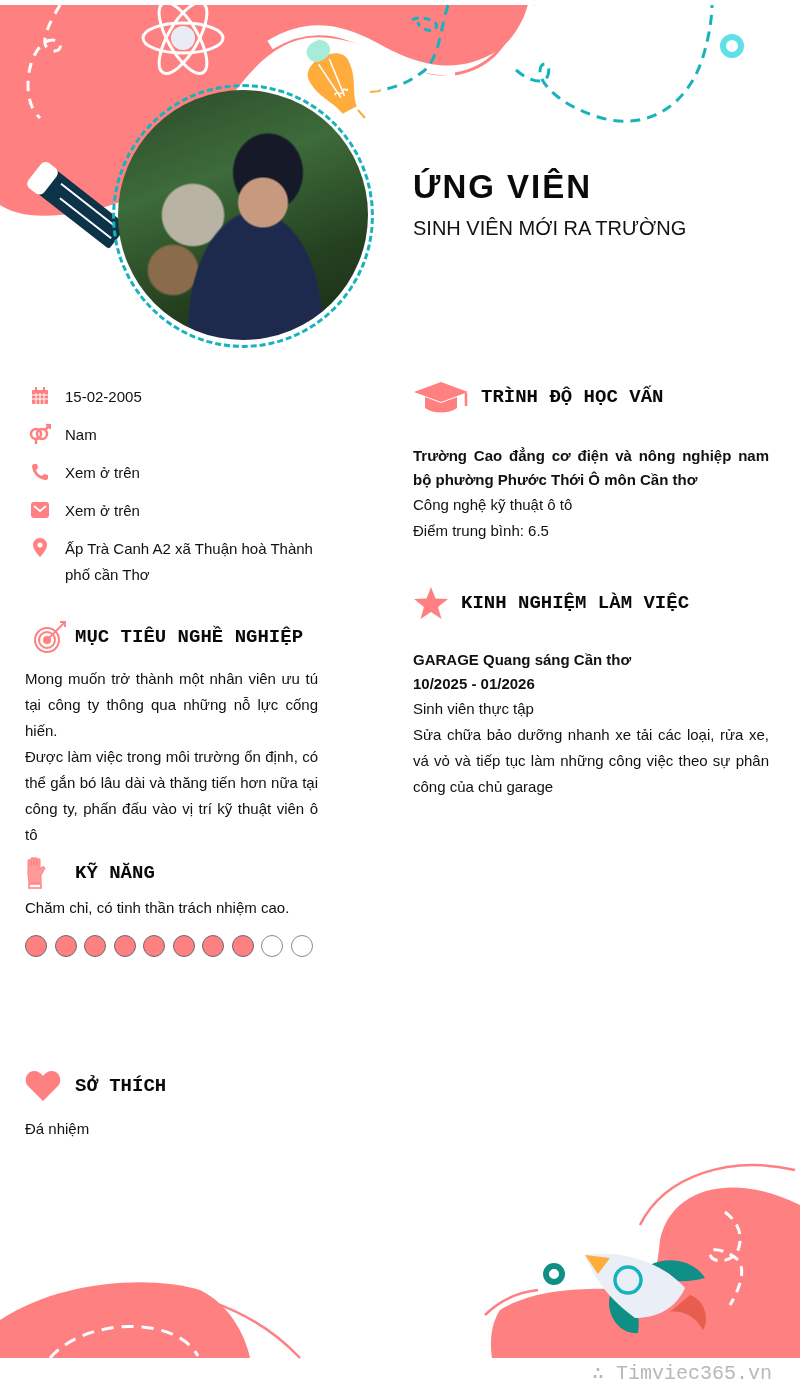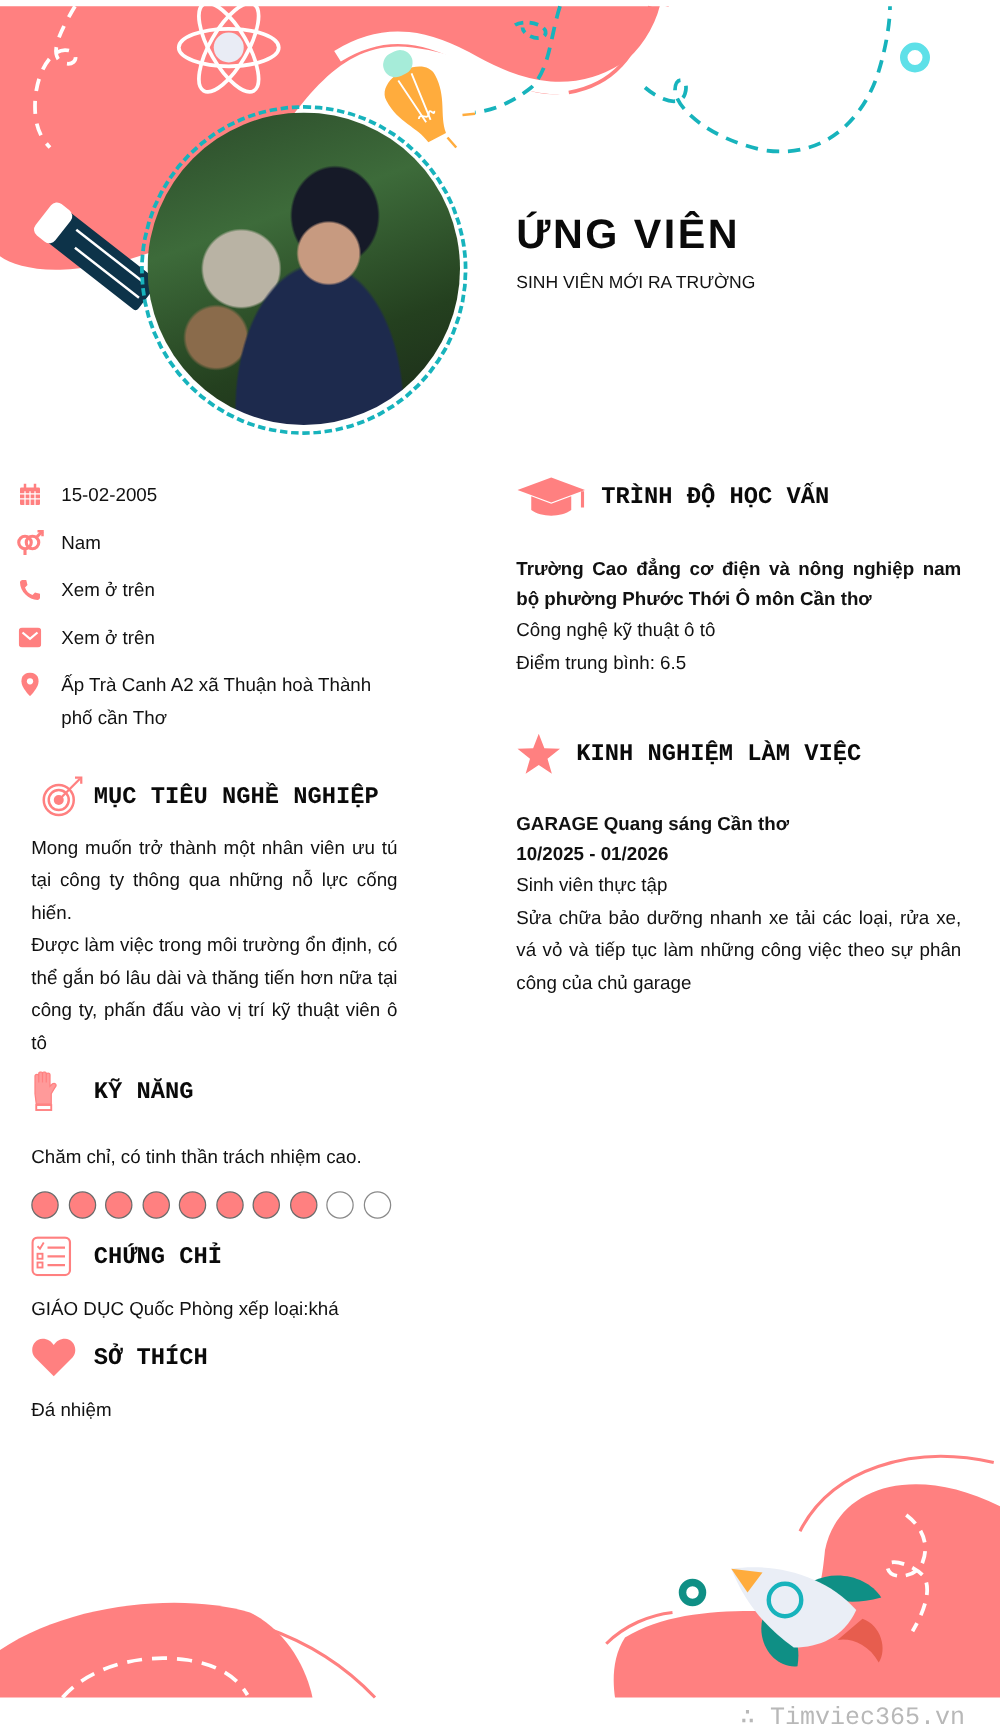--- a/index.html
+++ b/index.html
@@ -12,23 +12,23 @@
     .avatar-ring { position: absolute; inset: 0; border-radius: 50%; border: 3px dashed #17b3bc; }
     .avatar { position: absolute; left: 6px; top: 6px; width: 250px; height: 250px; border-radius: 50%; overflow: hidden;
       background: radial-gradient(circle at 58% 45%, #c79a80 0 12%, transparent 13%),
                   radial-gradient(ellipse at 60% 33%, #161a28 0 16%, transparent 17%),
                   radial-gradient(ellipse at 55% 95%, #1d2a4d 0 34%, transparent 35%),
                   radial-gradient(circle at 30% 50%, #b9b3a4 0 14%, transparent 15%),
                   radial-gradient(circle at 22% 72%, #8a6b4b 0 9%, transparent 10%),
                   linear-gradient(160deg, #2b4a2a 0%, #3d6b3a 35%, #24401f 70%, #1b2a18 100%); }
 
     .header-name { position: absolute; left: 413px; top: 168px; font-size: 33px; font-weight: 700; letter-spacing: 2px; color: #0a0a0a; }
-    .header-title { position: absolute; left: 413px; top: 217px; font-size: 14px; color: #111; }
-
-    .contact { position: absolute; left: 12px; top: 384px; width: 300px; }
+    .header-title { position: absolute; left: 413px; top: 217px; font-size: 20px; color: #111; }
+
+    .contact { position: absolute; left: 28px; top: 384px; width: 300px; }
     .contact-row { display: flex; align-items: flex-start; margin-bottom: 12px; }
     .contact-icon { width: 24px; height: 24px; flex: 0 0 24px; margin-right: 13px; display: flex; align-items: center; justify-content: center; }
     .contact-text { font-size: 15px; line-height: 26px; color: #111; }
 
     .section { position: absolute; }
     .sec-head { display: flex; align-items: center; font-family: Liberation Mono, monospace; }
     .sec-icon { display: flex; align-items: center; justify-content: center; }
     .sec-title { font-size: 19px; font-weight: 700; color: #0a0a0a; }
     .body-text { font-size: 15px; line-height: 26px; color: #111; text-align: justify; }
     .bold { font-weight: 700; }
@@ -157,21 +157,21 @@
             <path d="M27,2 L32,2 L32,7" fill="none" stroke="#ff8080" stroke-width="1.8"></path>
           </svg>
       </span>
       <span class="sec-title">MỤC TIÊU NGHỀ NGHIỆP</span>
     </div>
     <div class="body-text">Mong muốn trở thành một nhân viên ưu tú tại công ty thông qua những nỗ lực cống hiến.</div>
     <div class="body-text">Được làm việc trong môi trường ổn định, có thể gắn bó lâu dài và thăng tiến hơn nữa tại công ty, phấn đấu vào vị trí kỹ thuật viên ô tô</div>
   </div>
 
   <div class="section" style="left:25px; top:857px; width:293px;">
-    <div class="sec-head" style="margin-bottom:24px;">
+    <div class="sec-head" style="margin-bottom:6px;">
       <span class="sec-icon" style="width:50px; justify-content:flex-start;">
         <svg width="22" height="32" viewBox="0 0 22 32">
             <path d="M3,10 L3,4 C3,2 6,2 6,4 L6,9 L6,2 C6,0 9,0 9,2 L9,9 L9,2 C9,0 12,0 12,2 L12,9 L12,3 C12,1 15,1 15,3 L15,12 L17,10 C19,9 21,11 19,13 L16,18 L16,26 L4,26 L3,18 Z" fill="#ff9a9a" stroke="#ff8080" stroke-width="1"></path>
             <rect x="4" y="27" width="12" height="4" fill="none" stroke="#ff8080" stroke-width="1.5"></rect>
           </svg>
       </span>
       <span class="sec-title">KỸ NĂNG</span>
     </div>
     <div class="body-text">Chăm chỉ, có tinh thần trách nhiệm cao.</div>
     <div class="dots">
@@ -181,37 +181,20 @@
       <span class="dot"></span>
       <span class="dot"></span>
       <span class="dot"></span>
       <span class="dot"></span>
       <span class="dot"></span>
       <span class="dot empty"></span>
       <span class="dot empty"></span>
     </div>
   </div>
 
-  <div class="section" style="left:25px; top:989px; width:293px;">
-    <div class="sec-head" style="margin-bottom:14px;">
-      <span class="sec-icon" style="width:50px; justify-content:flex-start;">
-        <svg width="32" height="32" viewBox="0 0 32 32">
-            <rect x="1" y="1" width="30" height="30" rx="4" fill="none" stroke="#ff8080" stroke-width="1.8"></rect>
-            <path d="M5,8 L7,10 L10,5" fill="none" stroke="#ff8080" stroke-width="1.5"></path>
-            <rect x="5" y="14" width="4" height="4" fill="none" stroke="#ff8080" stroke-width="1.5"></rect>
-            <rect x="5" y="21" width="4" height="4" fill="none" stroke="#ff8080" stroke-width="1.5"></rect>
-            <line x1="13" y1="9" x2="27" y2="9" stroke="#ff8080" stroke-width="1.8"></line>
-            <line x1="13" y1="16" x2="27" y2="16" stroke="#ff8080" stroke-width="1.8"></line>
-            <line x1="13" y1="23" x2="27" y2="23" stroke="#ff8080" stroke-width="1.8"></line>
-          </svg>
-      </span>
-      <span class="sec-title">CHỨNG CHỈ</span>
-    </div>
-    <div class="body-text">GIÁO DỤC Quốc Phòng xếp loại:khá</div>
-  </div>
 
   <div class="section" style="left:25px; top:1070px; width:293px;">
     <div class="sec-head" style="margin-bottom:14px;">
       <span class="sec-icon" style="width:50px; justify-content:flex-start;">
         <svg width="36" height="32" viewBox="0 0 36 32">
             <path d="M18,31 L3,16 C-2,10 2,1 9,1 C13,1 16,3 18,6 C20,3 23,1 27,1 C34,1 38,10 33,16 Z" fill="#ff8080"></path>
           </svg>
       </span>
       <span class="sec-title">SỞ THÍCH</span>
     </div>

